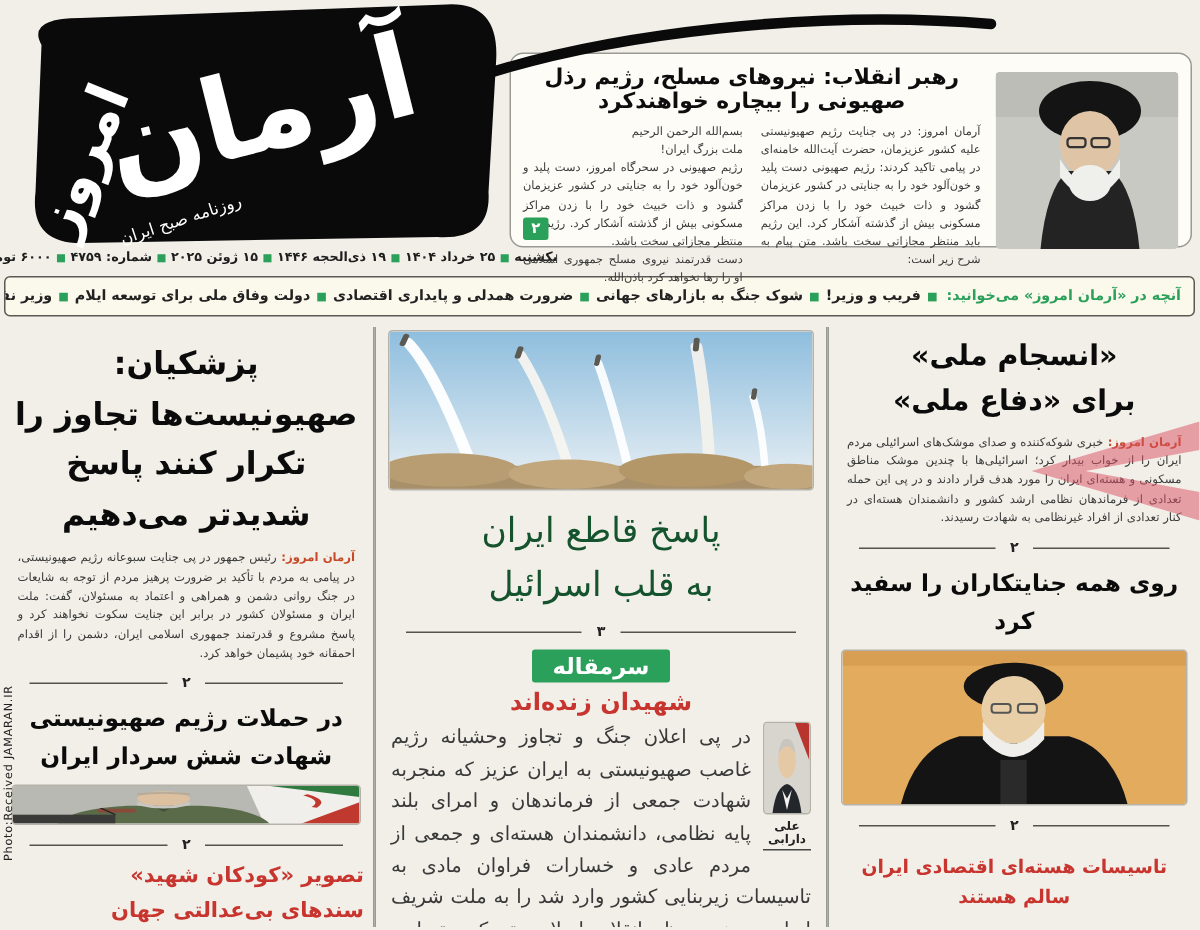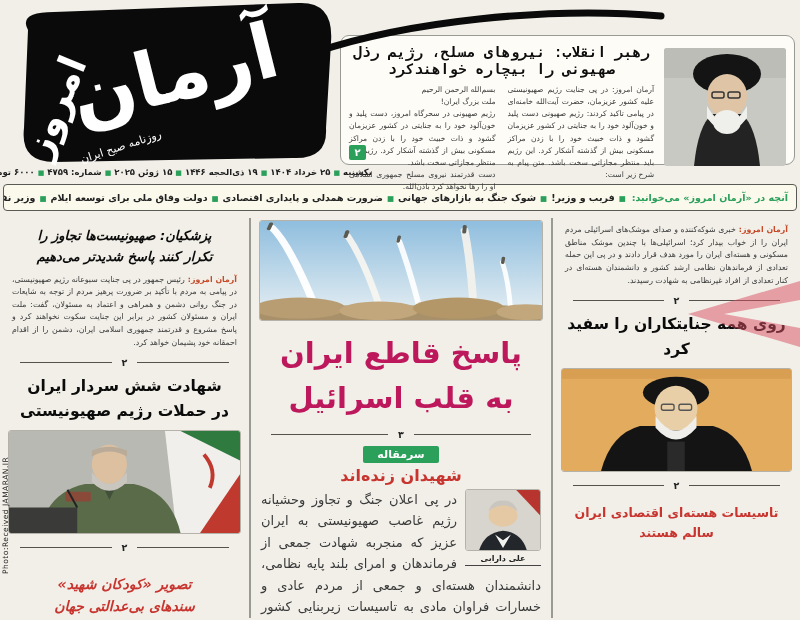--- a/index.html
+++ b/index.html
@@ -9,21 +9,21 @@
   
   .masthead { position:absolute; top:0; left:6px; width:672px; height:166px; z-index:5; pointer-events:none; }
 
   
   .lead-box { position:absolute; top:35px; left:340px; right:5px; height:130px;
               background:#fdfcf7; border:1px solid #9a9a94; border-radius:9px;
               display:flex; direction:rtl; padding:6px 6px 4px 8px; z-index:2; }
   .lead-photo-wrap { width:122px; height:100%; border-radius:6px; overflow:hidden; flex:none; }
   .lead-photo-wrap svg { display:block; width:100%; height:100%; }
   .lead-content { flex:1; display:flex; flex-direction:column; padding-right:8px; position:relative; }
-  .lead-headline { font-size:14.5px; font-weight:bold; color:#0d0d0d; text-align:center; margin-top:2px;font-family:Liberation Mono, monospace; }
+  .lead-headline { font-size:14.5px; font-weight:bold; color:#0d0d0d; text-align:center; margin-top:2px; }
   .lead-cols { display:flex; direction:rtl; gap:12px; margin-top:6px; flex:1; }
   .lead-col { flex:1; font-size:7.6px; line-height:1.6; color:#3a3a3a; text-align:justify; }
   .pre { white-space:pre-line; }
   .lead-pagebox { position:absolute; bottom:0; left:0; width:17px; height:15px; background:var(--green);
                   color:#fff; font-size:10px; font-weight:bold; text-align:center; line-height:15px; border-radius:2px; }
 
   
   .dateline { position:absolute; top:167px; right:428px; left:6px; height:14px;
               font-size:8.5px; font-weight:bold; color:#1d1d1d; direction:rtl; text-align:right; white-space:nowrap; }
   .dateline span.item:not(:last-child)::after { content:"■"; color:var(--green); font-size:7px; margin:0 3px; }
@@ -37,43 +37,43 @@
   .highlights span.hitem::before { content:"■"; color:var(--green); font-size:7.5px; margin:0 4px; }
 
   
   .main { position:absolute; top:218px; bottom:2px; left:2px; right:2px; display:flex; direction:rtl; }
   .col-divider { width:1px; border-right:1px solid #9a9a94; border-left:1px solid #9a9a94; margin:0 2px; }
   .col { display:flex; flex-direction:column; }
   .col-right { width:243px; flex:none; padding:0 4px; }
   .col-mid   { flex:1; padding:0 4px; }
   .col-left  { width:245px; flex:none; padding:0 4px; position:relative; }
 
-  .h-xl { font-size:29px; font-weight:bold; color:#be185d; text-align:center; line-height:1.55; margin-top:10px; }
+  .h-xl { font-size:23px; font-weight:normal; color:#14532d; text-align:center; line-height:1.55; margin-top:10px; }
   .h-lg { font-size:19px; font-weight:bold; color:#0b0b0b; text-align:center; line-height:1.6; margin-top:4px; }
   .h-md { font-size:15.5px; font-weight:bold; color:#0b0b0b; text-align:center; line-height:1.6; margin-top:2px; }
   .h-red { color:var(--red); }
-  .h-red-md { font-size:14px; font-weight:bold; color:var(--red); text-align:center; line-height:1.6; margin-top:16px;font-style:italic; }
+  .h-red-md { font-size:14px; font-weight:bold; color:var(--red); line-height:1.6; margin-top:0; }
   .h-red-sm { font-size:12.5px; font-weight:bold; color:var(--red); text-align:center; line-height:1.6; margin-top:8px; }
 
   .story-body { font-size:7.8px; line-height:1.62; color:#3a3a3a; text-align:justify; margin:6px 6px 0 6px; }
   .story-body .lead-word { color:#c64a28; font-weight:bold; margin-left:3px; }
 
   .rulenum { display:flex; align-items:center; margin:8px 14px 4px 14px; color:#222; }
   .rulenum::before, .rulenum::after { content:""; flex:1; border-top:1px solid #55524d; }
   .rulenum .num { font-size:9.5px; font-weight:bold; padding:0 10px; }
 
   .photo { border:1px solid #b5b2aa; border-radius:3px; overflow:hidden; margin:6px 2px 0 2px; }
   .photo svg { display:block; width:100%; height:100%; }
 
   
   .mid-photo { height:152px; margin-top:2px; }
-  .edit-label { background:var(--green); color:#fff; font-size:11px; font-weight:bold;
+  .edit-label { background:var(--green); color:#fff; font-size:15px; font-weight:bold;
                 padding:2px 14px; border-radius:2px; margin:2px auto 0 auto; width:max-content; }
   .editorial { margin-top:4px; padding:0 4px; overflow:hidden; }
-  .author-box { float:right; width:76px; margin-left:8px; text-align:center; }
+  .author-box { float:right; width:32px; margin-left:8px; text-align:center; }
   .author-box .photo { margin:0; height:62px; }
   .author-name { font-size:8px; font-weight:bold; color:#222; border-bottom:1px solid #444; padding-bottom:2px; margin-top:3px; }
   .edit-body { font-size:13px; line-height:1.65; color:#3a3a3a; text-align:justify; }
   .continued { font-size:14px; font-weight:bold; color:#222; margin:8px 2px 0 0; }
 
   
   .red-chevron { position:absolute; top:281px; right:0; width:112px; height:66px; opacity:.5; z-index:6; pointer-events:none; }
   .wm-box { position:absolute; left:0; bottom:0; width:142px; height:40px; background:rgba(125,123,120,.85);
             z-index:8; display:flex; align-items:center; padding:0 4px; direction:ltr; }
   .wm-logo { width:30px; height:30px; flex:none; margin-right:5px; }
@@ -134,20 +134,24 @@
     <span class="hitem">شوک جنگ به بازارهای جهانی</span>
     <span class="hitem">ضرورت همدلی و پایداری اقتصادی</span>
     <span class="hitem">دولت وفاق ملی برای توسعه ایلام</span>
     <span class="hitem">وزیر نفت: فروش نفت ایران کاهش نیافته است</span>
 
   </div>
 
   <div class="main">
 
     <div class="col col-right">
+      <div class="h-lg">
+        <div>«انسجام ملی»</div>
+        <div>برای «دفاع ملی»</div>
+      </div>
       <p class="story-body">
         <span class="lead-word">آرمان امروز:</span><span>خبری شوکه‌کننده و صدای موشک‌های اسرائیلی مردم ایران را از خواب بیدار کرد؛ اسرائیلی‌ها با چندین موشک مناطق مسکونی و هسته‌ای ایران را مورد هدف قرار دادند و در پی این حمله تعدادی از فرماندهان نظامی ارشد کشور و دانشمندان هسته‌ای در کنار تعدادی از افراد غیرنظامی به شهادت رسیدند.</span>
       </p>
       <div class="rulenum">
           <span class="num">۲</span>
         </div>
       <div class="h-md">
         <div>روی همه جنایتکاران را سفید کرد</div>
       </div>
       <div class="photo" style="height:104px;">
@@ -222,33 +226,33 @@
           <div class="author-name">علی دارابی</div>
         </div>
         <p class="edit-body">در پی اعلان جنگ و تجاوز وحشیانه رژیم غاصب صهیونیستی به ایران عزیز که منجربه شهادت جمعی از فرماندهان و امرای بلند پایه نظامی، دانشمندان هسته‌ای و جمعی از مردم عادی و خسارات فراوان مادی به تاسیسات زیربنایی کشور وارد شد را به ملت شریف ایران و رهبر معظم انقلاب اسلامی تبریک و تسلیت عرض می‌نماییم.</p>
         <div class="continued">ادامه در همین، ۲</div>
       </div>
     </div>
 
     <div class="col-divider"></div>
 
     <div class="col col-left">
-      <div class="h-md" style="font-size:13px; margin-top:8px;font-style:italic;">
+      <div class="h-md" style="font-size:21px; margin-top:8px;">
         <div>پزشکیان: صهیونیست‌ها تجاوز را</div>
         <div>تکرار کنند پاسخ شدیدتر می‌دهیم</div>
       </div>
       <p class="story-body">
         <span class="lead-word">آرمان امروز:</span><span>رئیس جمهور در پی جنایت سبوعانه رژیم صهیونیستی، در پیامی به مردم با تأکید بر ضرورت پرهیز مردم از توجه به شایعات در جنگ روانی دشمن و همراهی و اعتماد به مسئولان، گفت: ملت ایران و مسئولان کشور در برابر این جنایت سکوت نخواهند کرد و پاسخ مشروع و قدرتمند جمهوری اسلامی ایران، دشمن را از اقدام احمقانه خود پشیمان خواهد کرد.</span>
       </p>
       <div class="rulenum">
           <span class="num">۲</span>
         </div>
       <div class="h-md">
+        <div>در حملات رژیم صهیونیستی</div>
         <div>شهادت شش سردار ایران</div>
-        <div>در حملات رژیم صهیونیستی</div>
       </div>
       <div class="photo" style="height:104px;">
         <svg viewBox="0 0 237 104" preserveAspectRatio="none">
           <rect width="237" height="104" fill="#b9b9b3"></rect>
           <path d="M160,0 L237,0 L237,104 L172,104 Z" fill="#f0efeb"></path>
           <path d="M176,0 L237,0 L237,30 Z" fill="#2f7a3e"></path>
           <path d="M237,44 L196,104 L237,104 Z" fill="#c0392f"></path>
           <path d="M200,24 Q214,40 206,58" stroke="#c0392f" stroke-width="4" fill="none"></path>
           <path d="M30,104 Q40,62 78,54 L128,54 Q166,62 176,104 Z" fill="#5a6b4a"></path>
           <path d="M95,54 L103,70 L111,54 Z" fill="#42503a"></path>

